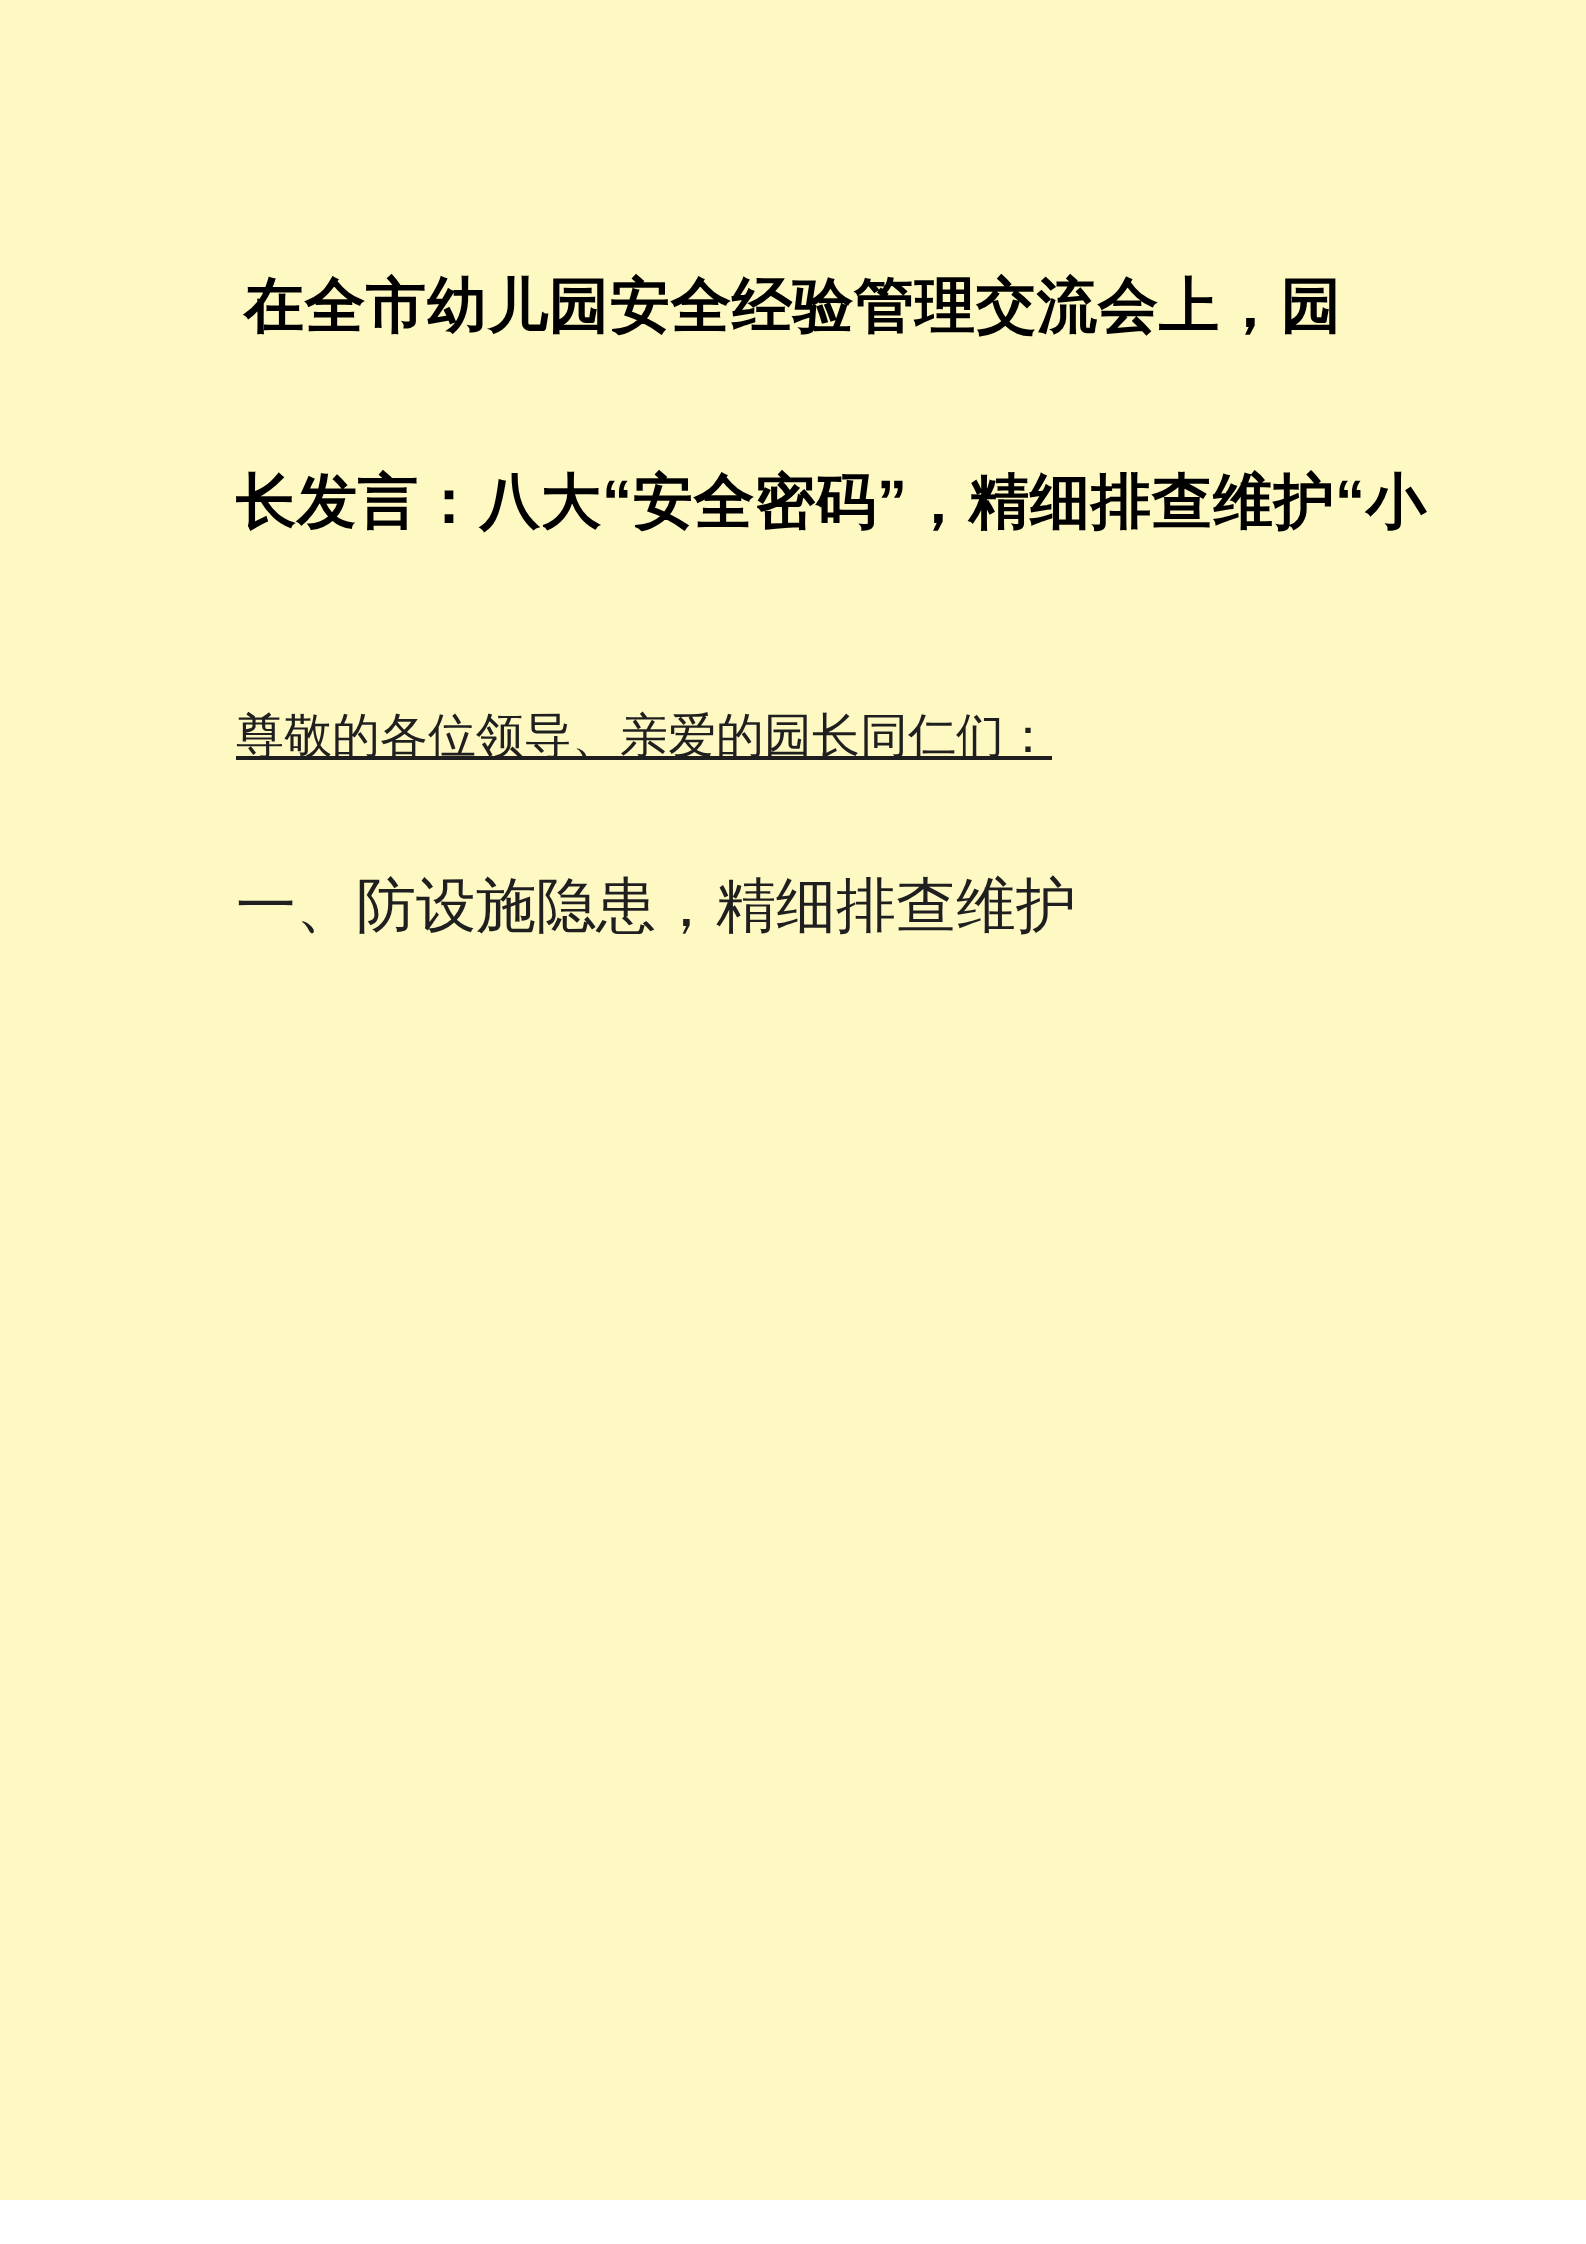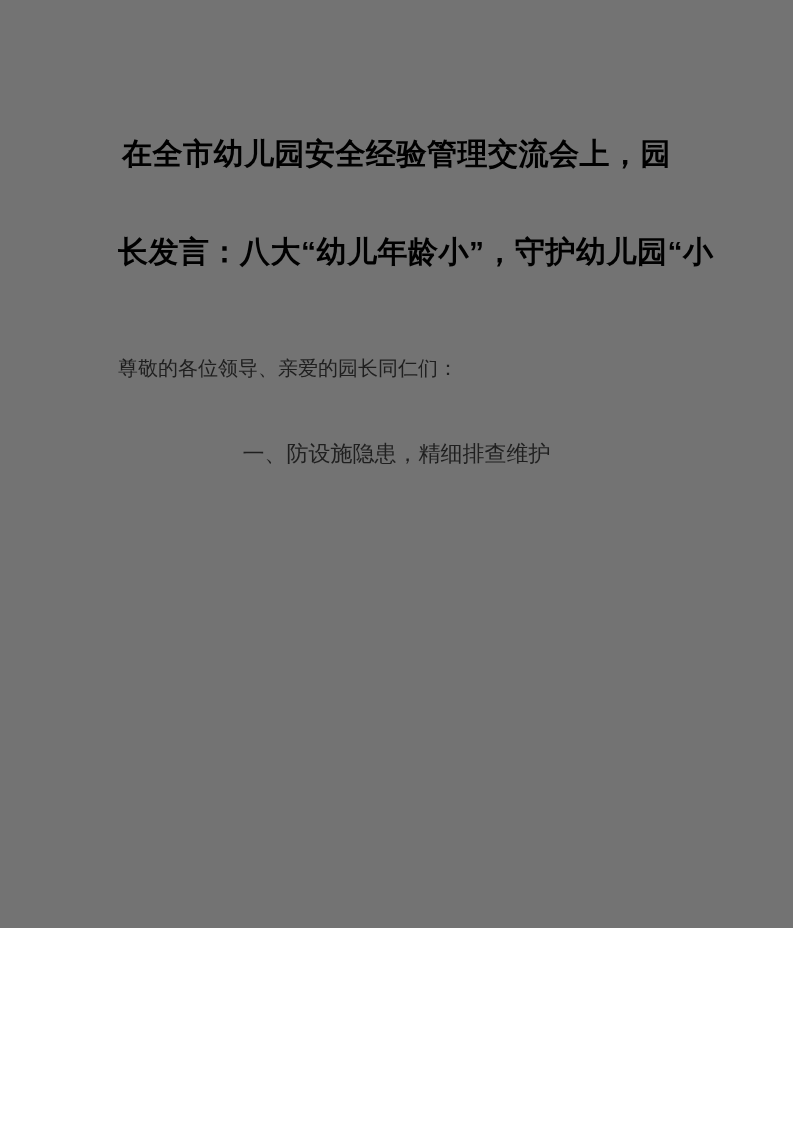--- a/index.html
+++ b/index.html
@@ -3,69 +3,69 @@
 <meta charset="utf-8">
 <style>
   html, body {
     margin: 0;
     padding: 0;
     background: #ffffff;
   }
   .page {
     position: relative;
     width: 793px;
-    height: 928px;
+    height: 1100px;
     margin: 0 auto;
-    background: #737373;
+    background: #fef9c3;
     box-sizing: border-box;
     padding: 105px 118px 0 118px;
     overflow: hidden;
     font-family: "Liberation Sans", "DejaVu Sans", sans-serif;
   }
   .doc-title {
     margin: 0 0 46px 0;
     font-size: 30px;
     font-weight: bold;
     line-height: 98px;
     text-align: center;
     color: #000000;
     letter-spacing: 0.5px;
   }
   .doc-title .title-line {
     display: block;
     white-space: nowrap;
   }
   .body-para {
     margin: 0 0 42px 0;
-    font-size: 20px;
+    font-size: 24px;
     line-height: 43px;
     color: #1f1f1f;
     text-align: justify;
     text-justify: inter-ideograph;
+    text-decoration: underline;
   }
   .body-para.last-body {
     margin-bottom: 26px;
   }
   .section-heading {
     margin: 0;
-    font-size: 22px;
+    font-size: 30px;
     font-weight: normal;
     line-height: 43px;
     color: #1f1f1f;
-    text-align: center;
   }
 </style>
 </head>
 <body>
 
 <div class="page">
 
   <h1 class="doc-title">
     <span class="title-line">在全市幼儿园安全经验管理交流会上，园</span>
-    <span class="title-line">长发言：八大“幼儿年龄小”，守护幼儿园“小</span>
+    <span class="title-line">长发言：八大“安全密码”，精细排查维护“小</span>
   </h1>
 
   <p class="body-para">尊敬的各位领导、亲爱的园长同仁们：</p>
 
 
 
   <p class="section-heading">一、防设施隐患，精细排查维护</p>
 
 </div>
 

